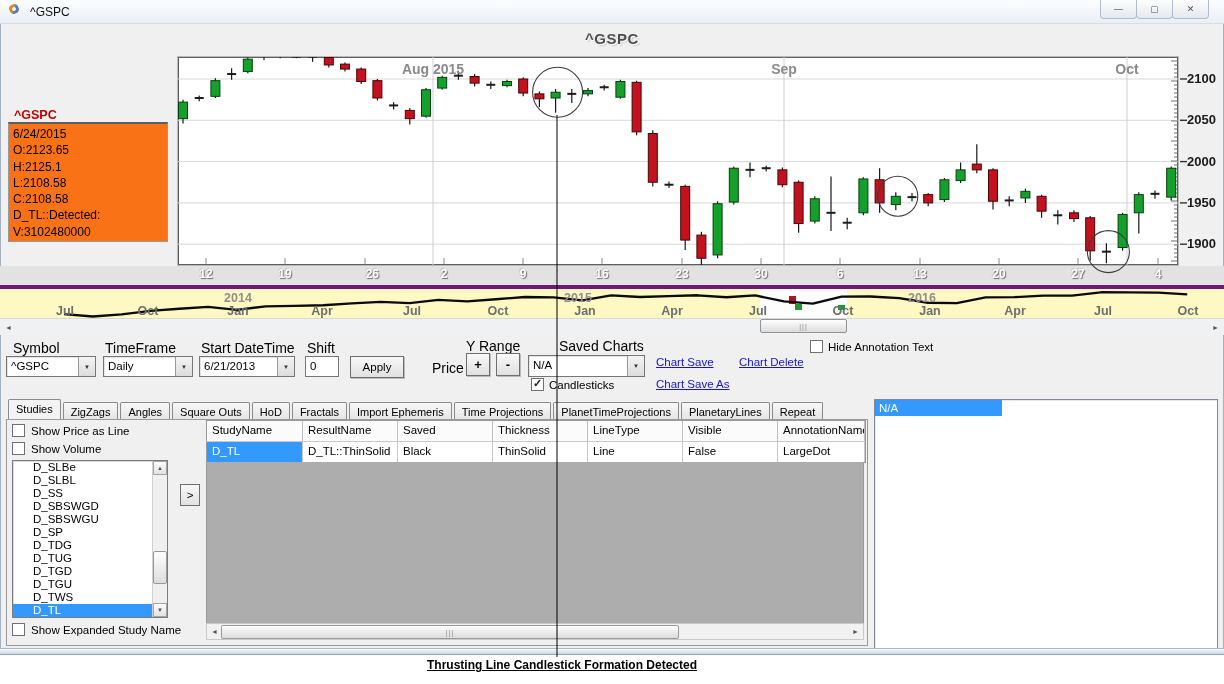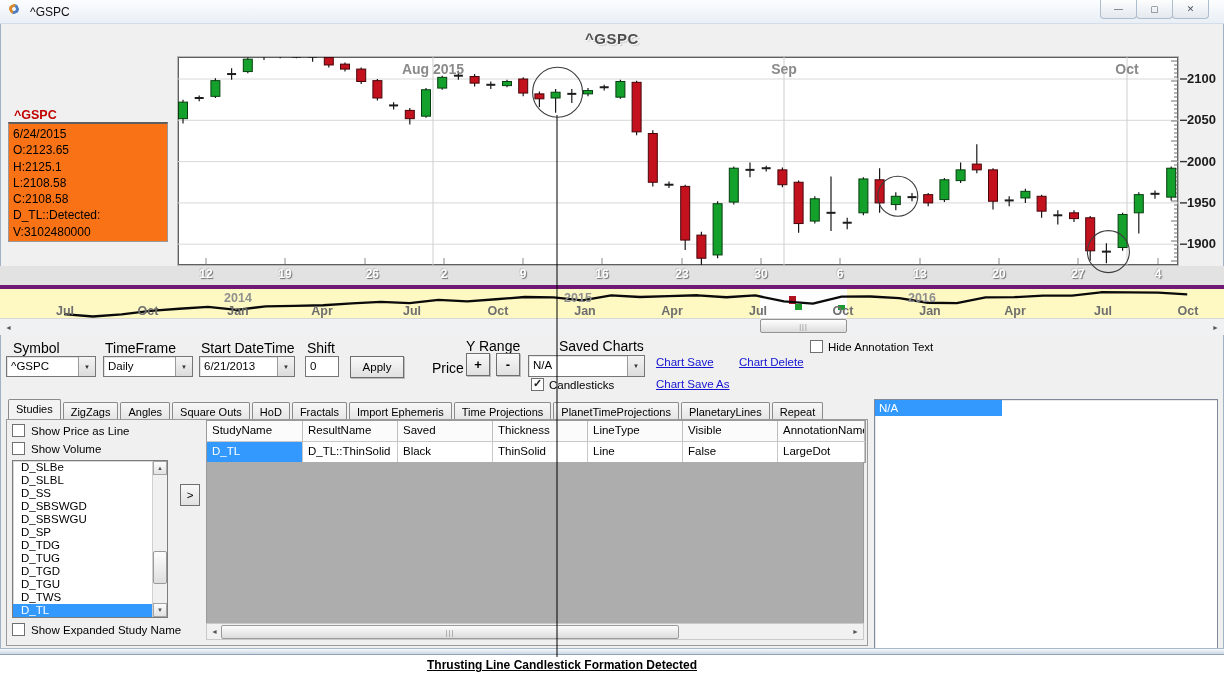--- a/index.html
+++ b/index.html
@@ -41,21 +41,21 @@
 .cb .tick{display:none;position:absolute;left:1px;top:-2px;font-size:11px;color:#222;font-weight:bold}
 .cb.on .tick{display:block}
 .cbrow{display:flex;align-items:center;gap:5px}
 .link{color:#1414d2;text-decoration:underline;font-size:11.5px;white-space:nowrap}
 #tabs{left:8px;top:400px;height:20px;display:flex;align-items:flex-end}
 .tab{height:18px;padding:3px 7px 0 7px;border:1px solid #8a8a8a;border-bottom:none;border-radius:2px 2px 0 0;margin-right:2px;background:linear-gradient(#f8f8f8,#e4e4e4);font-size:11px;white-space:nowrap;color:#000}
 .tab.sel{height:21px;background:#f3f3f3;font-weight:normal;box-shadow:0 2px 0 #f0f0f0}
 #tabpage{left:6px;top:419px;width:862px;height:227px;border:1px solid #9b9b9b;background:#f0f0f0}
 .lp-row{left:12px;display:flex;align-items:center;gap:6px;font-size:11.5px}
 #studylist{left:12px;top:460px;width:156px;height:158px;background:#fff;border:1px solid #7c7c7c;box-shadow:inset 1px 1px 0 #d9d9d9;overflow:hidden}
-.li{height:13px;line-height:13px;padding-left:8px;font-size:11.5px;width:139px;white-space:nowrap}
+.li{height:13px;line-height:13px;padding-left:20px;font-size:11.5px;width:139px;white-space:nowrap}
 .li.sel{background:#3399ff;color:#fff}
 #lsb{position:absolute;right:0;top:0;width:15px;height:156px;background:#f0f0f0;border-left:1px solid #d0d0d0}
 .sbbtn{position:absolute;left:0;width:14px;height:14px;background:linear-gradient(#fdfdfd,#e2e2e2);border:1px solid #a5a5a5;display:flex;align-items:center;justify-content:center;font-size:6px;color:#555}
 #lsb-thumb{position:absolute;left:0;top:90px;width:14px;height:33px;background:linear-gradient(#fdfdfd,#dedede);border:1px solid #9a9a9a;border-radius:2px}
 #move-btn{left:180px;top:484px;width:20px;height:22px}
 #thead{left:206px;top:420px;display:flex;border:1px solid #9a9a9a;border-bottom:none;background:#fbfbfb}
 .th{height:20px;border-right:1px solid #bdbdbd;padding:3px 0 0 5px;font-size:11.5px;white-space:nowrap;overflow:hidden}
 #trow{left:206px;top:441px;display:flex;border:1px solid #9a9a9a;border-top:1px solid #c8c8c8;background:#fff}
 .td{height:20px;border-right:1px solid #c8c8c8;padding:3px 0 0 5px;font-size:11.5px;white-space:nowrap;overflow:hidden}
 .td.sel{background:#3399ff;color:#fff}

